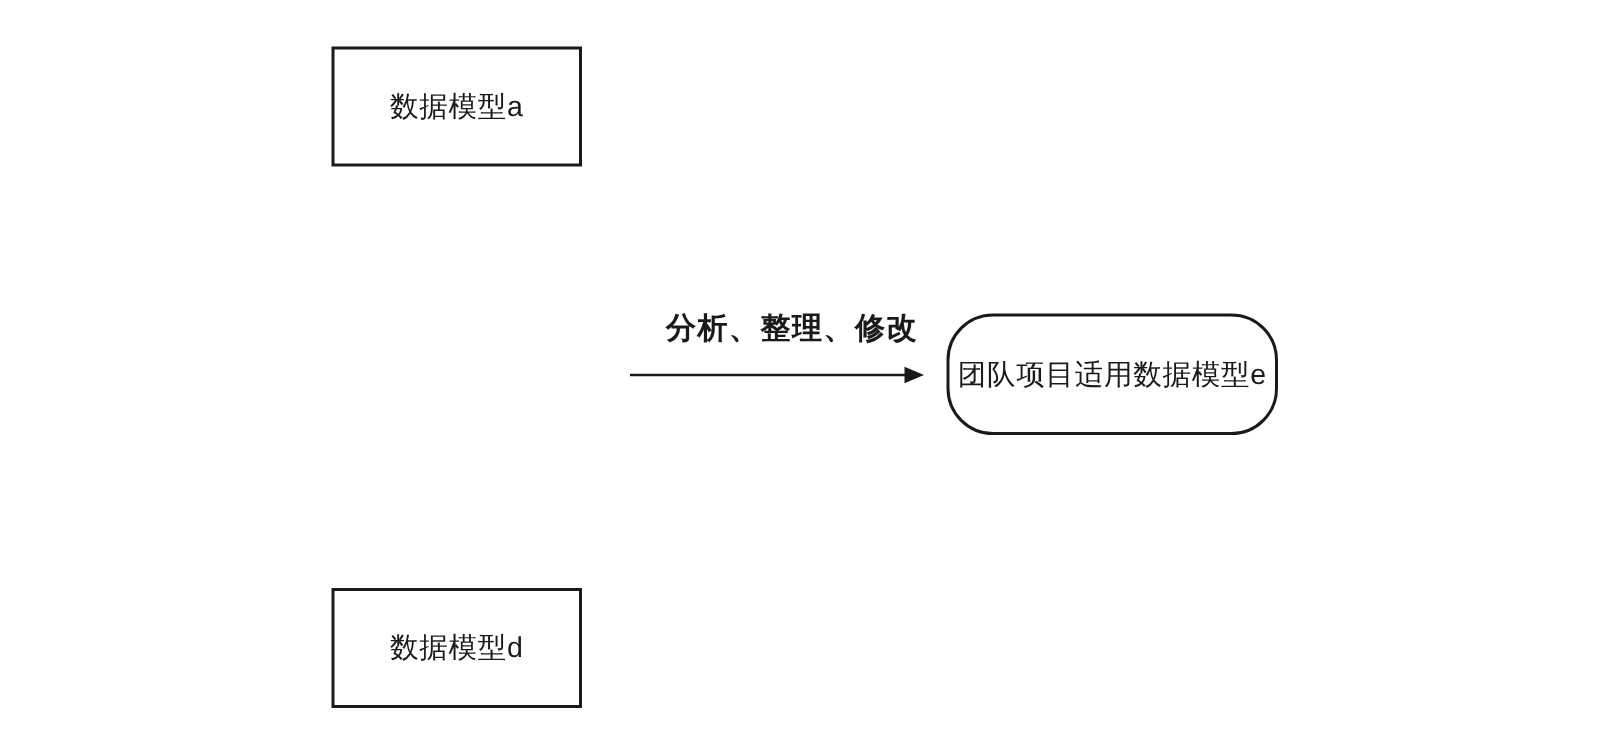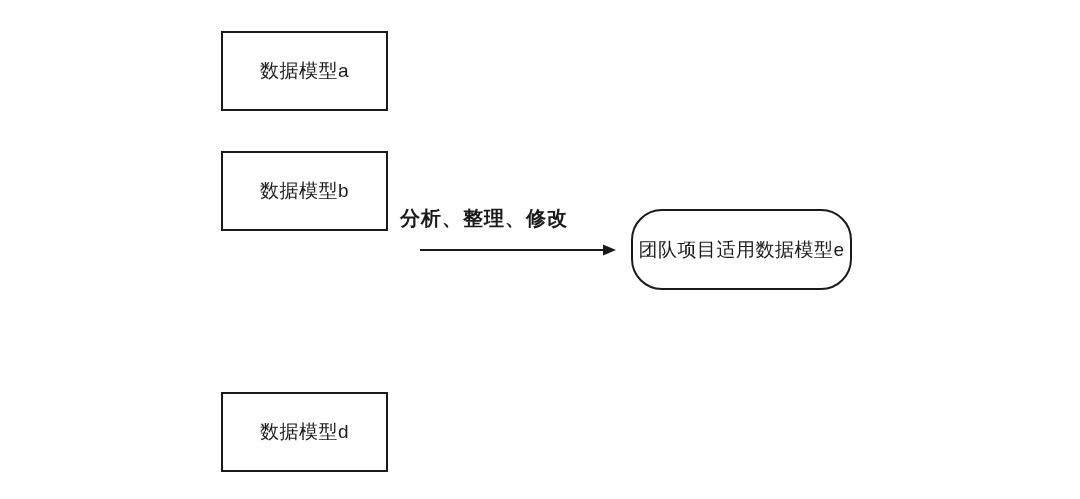--- a/index.html
+++ b/index.html
@@ -36,24 +36,24 @@
   }
   .result-node {
     left: 631px;
     top: 209px;
     width: 221px;
     height: 81px;
     border-radius: 31px;
   }
   .arrow-label {
     position: absolute;
-    left: 400px;
+    left: 424px;
     top: 205px;
     width: 208px;
-    text-align: left;
+    text-align: center;
     color: var(--text, #1a1a1a);
     font-size: 20px;
     font-weight: 600;
     letter-spacing: 1px;
     white-space: nowrap;
   }
   .arrow-svg {
     position: absolute;
     left: 418px;
     top: 241px;
@@ -63,23 +63,20 @@
 </style>
 </head>
 <body>
 
 <div class="canvas">
 
   <div class="node source-node" style="top:31px">
     <span>数据模型a</span>
   </div>
 
-  <div class="node source-node" style="top:151px">
-    <span>数据模型b</span>
-  </div>
 
 
   <div class="node source-node" style="top:392px">
     <span>数据模型d</span>
   </div>
 
   <div class="arrow-label">分析、整理、修改</div>
 
   <svg class="arrow-svg" viewBox="0 0 200 18">
     <line x1="2" y1="9" x2="186" y2="9" stroke="#1a1a1a" stroke-width="1.8"></line>

